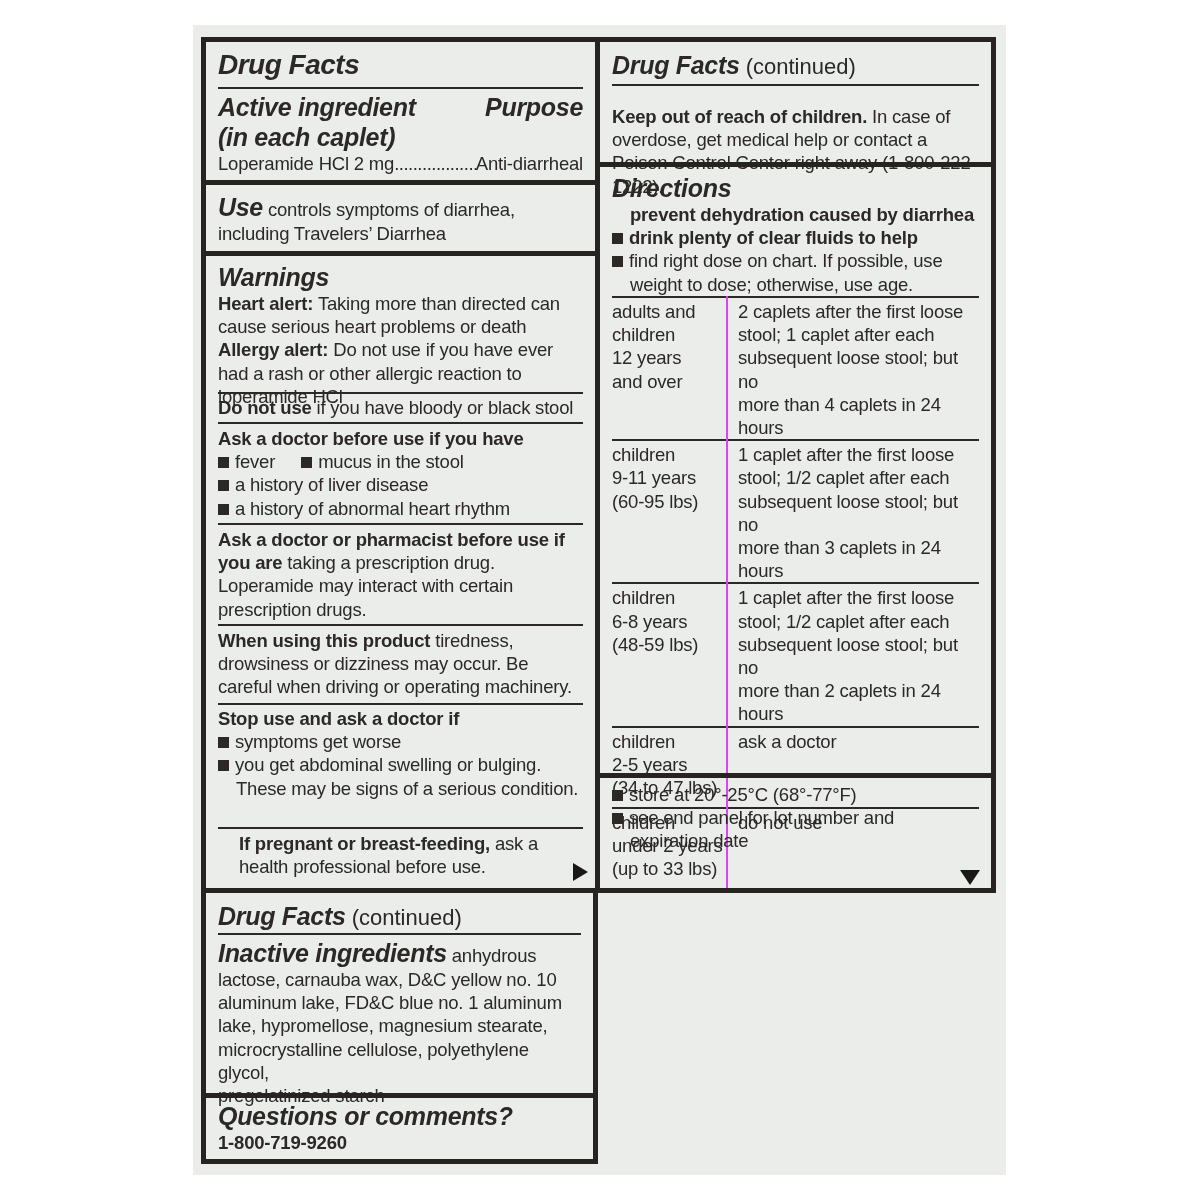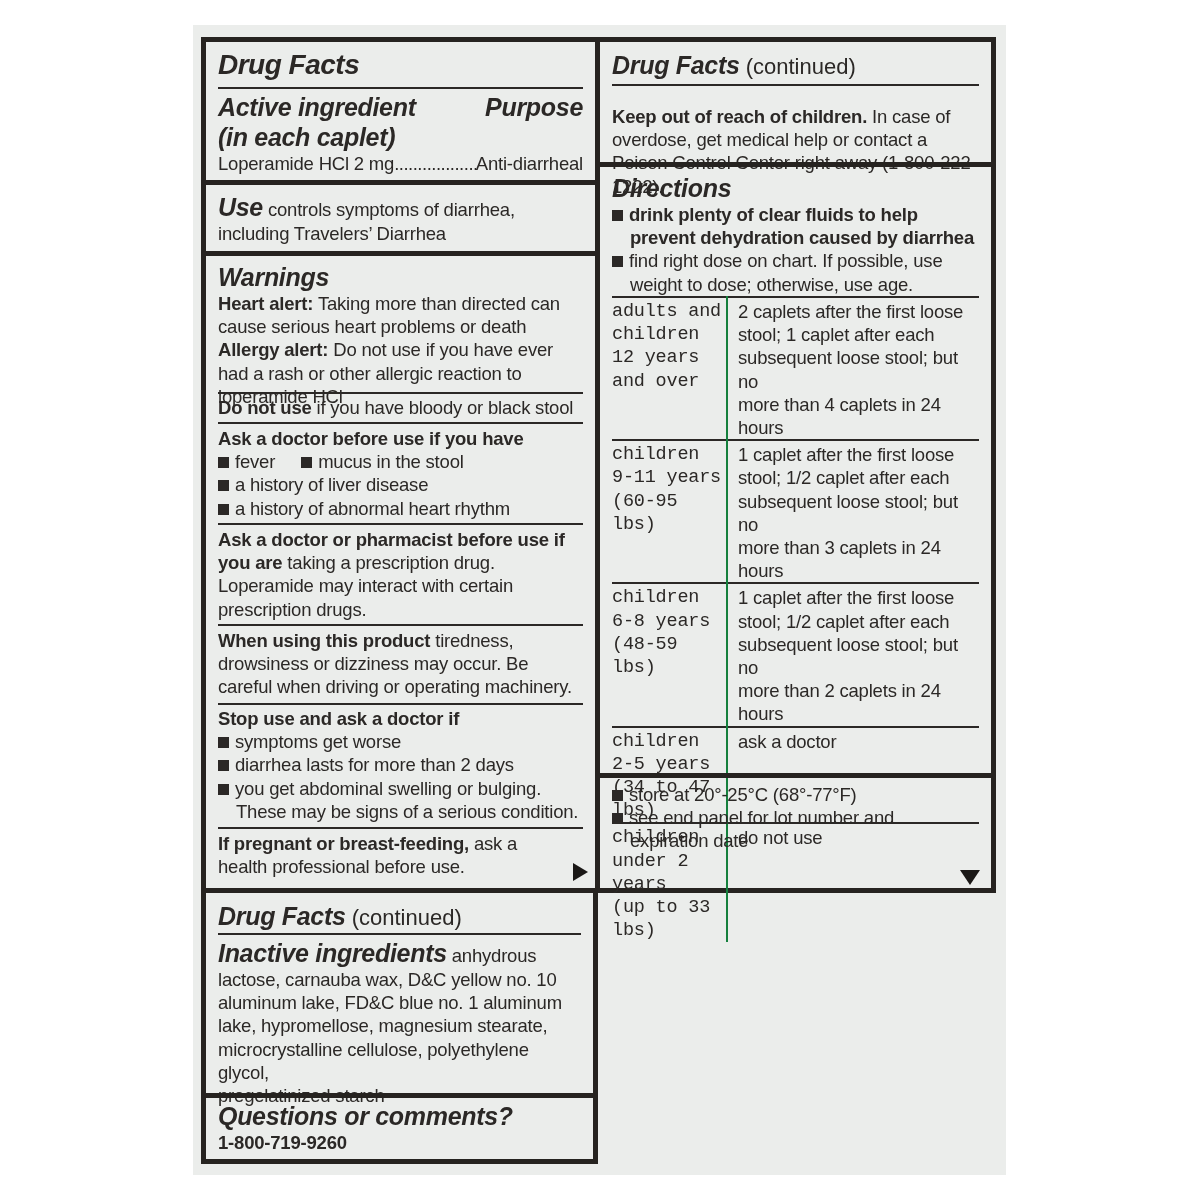--- a/index.html
+++ b/index.html
@@ -13,21 +13,21 @@
   .h-big { font-weight:bold; font-style:italic; font-size:28px; letter-spacing:-0.5px; line-height:32px; }
   .h-mid { font-weight:bold; font-style:italic; font-size:25px; line-height:30px; letter-spacing:-0.3px; }
   .cont { font-weight:normal; font-style:normal; font-size:22px; }
   .txt { font-size:18.5px; line-height:23.2px; letter-spacing:-0.2px; }
   .b { font-weight:bold; }
   .bul::before { content:""; display:inline-block; width:11px; height:11px; background:#2b2826; margin-right:6px; vertical-align:0px; }
   .ind { padding-left:18px; }
   .tbl { position:absolute; left:12px; right:12px; border-collapse:collapse; }
   .tbl td { vertical-align:top; font-size:18.5px; line-height:23.2px; letter-spacing:-0.2px; padding:2px 0 0 0; }
   .tbl tr { border-top:2px solid #2b2826; }
-  .tbl td.c1 { width:114px; border-right:2px solid #15803d;font-family:Liberation Mono, monospace; }
+  .tbl td.c1 { width:114px; border-right:2px solid #d946ef; }
   .tbl td.c2 { padding-left:10px; }
   .tri-right { width:0; height:0; border-top:9px solid transparent; border-bottom:9px solid transparent; border-left:15px solid #1a1816; position:absolute; }
   .tri-down { width:0; height:0; border-left:10px solid transparent; border-right:10px solid transparent; border-top:15px solid #1a1816; position:absolute; }
 </style>
 </head>
 <body>
 
 <div class="panel"></div>
 
 <div class="box" style="left:201px; top:37px; width:399px; height:856px;">
@@ -82,47 +82,46 @@
 
   <div class="hr-thin" style="top:582px;"></div>
   <div class="sec txt" style="top:587px;">
     <span class="b">When using this product</span><span> tiredness, drowsiness or dizziness may occur. Be careful when driving or operating machinery.</span>
   </div>
 
   <div class="hr-thin" style="top:661px;"></div>
   <div class="sec txt" style="top:665px;">
     <div class="b">Stop use and ask a doctor if</div>
     <div class="bul">symptoms get worse</div>
-    <div class="bul">diarrhea lasts for more than 2 days</div>
     <div class="bul">you get abdominal swelling or bulging.</div>
     <div class="ind">These may be signs of a serious condition.</div>
   </div>
 
   <div class="hr-thin" style="top:785px;"></div>
-  <div class="sec txt" style="top:790px; right:30px;">
+  <div class="sec txt" style="top:790px; right:30px;margin-left:21px;">
     <span class="b">If pregnant or breast-feeding,</span><span> ask a health professional before use.</span>
   </div>
   <div class="tri-right" style="left:367px; top:821px;"></div>
 </div>
 
 <div class="box" style="left:595px; top:37px; width:401px; height:856px;">
   <div class="sec" style="top:8px;">
     <span class="h-mid">Drug Facts</span><span class="cont"> (continued)</span>
   </div>
   <div class="hr-thin" style="top:42px;"></div>
   <div class="sec txt" style="top:47px;margin-top:16px;">
     <span class="b">Keep out of reach of children.</span><span> In case of overdose, get medical help or contact a Poison Control Center right away (1-800-222-1222).</span>
   </div>
 
   <div class="hr-thick" style="top:120px;"></div>
 
   <div class="sec txt" style="top:131px;">
     <div class="h-mid">Directions</div>
+    <div class="b ind">prevent dehydration caused by diarrhea</div>
     <div class="b bul">drink plenty of clear fluids to help</div>
-    <div class="b ind">prevent dehydration caused by diarrhea</div>
     <div class="bul">find right dose on chart. If possible, use</div>
     <div class="ind">weight to dose; otherwise, use age.</div>
   </div>
 
   <table class="tbl" style="top:254px;">
     <tbody>
         <tr style="height:104px;">
       <td class="c1">
             <div>adults and</div>
             <div>children</div>

